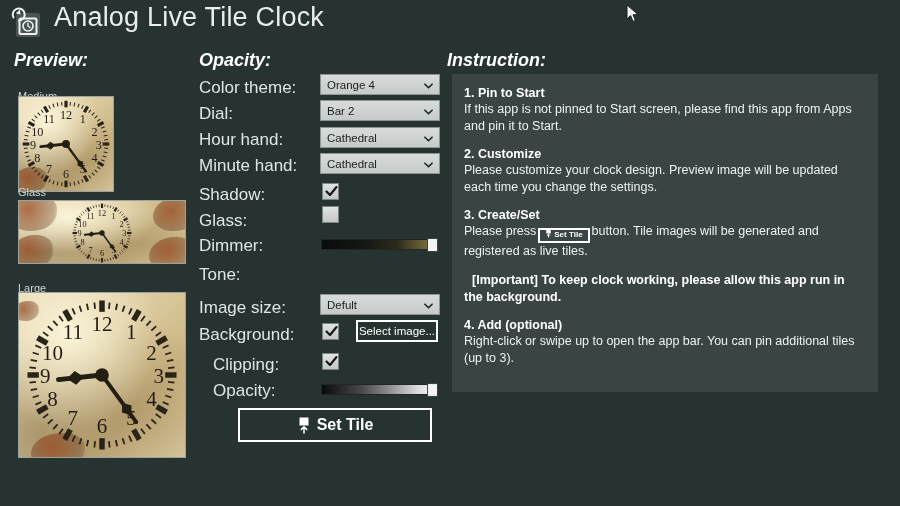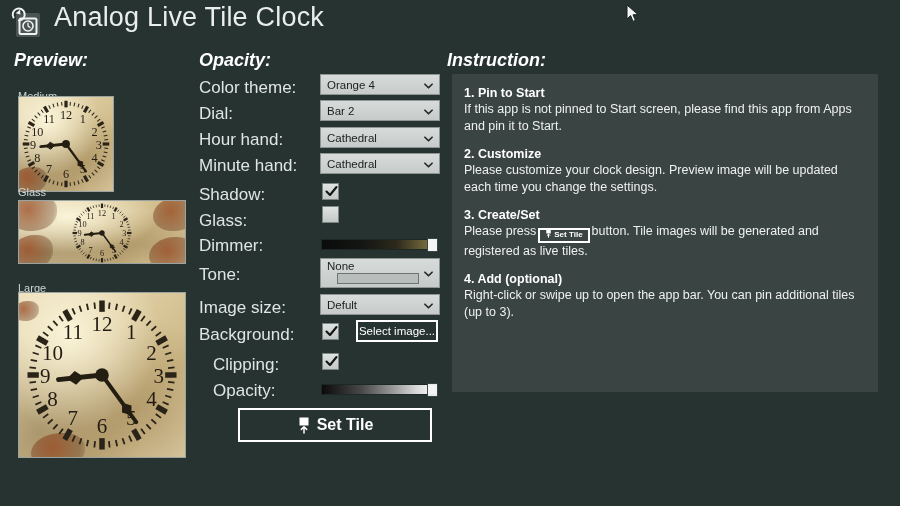--- a/index.html
+++ b/index.html
@@ -353,29 +353,20 @@
 
   <div class="set-label" style="left:199px; top:211px;">Glass:</div>
   <div class="check" id="check-glass" style="left:322px; top:206px;"></div>
 
   <div class="set-label" style="left:199px; top:236px;">Dimmer:</div>
   <div class="slider" id="dimmer-slider" style="left:321px; top:239px; width:117px;">
     <div class="thumb" style="right:-1px;"></div>
   </div>
 
   <div class="set-label" style="left:199px; top:265px;">Tone:</div>
-  <div class="combo tall" id="combo-tone" style="left:320px; top:258px;">
-    <span>None</span>
-    <span class="swatch"></span>
-    <span class="chev">
-      <svg viewBox="0 0 10 10">
-          <path d="M1 3 L5 7 L9 3" stroke="#202726" stroke-width="1.8" fill="none" stroke-linecap="round" stroke-linejoin="round"></path>
-        </svg>
-    </span>
-  </div>
 
   <div class="set-label" style="left:199px; top:298px;">Image size:</div>
   <div class="combo" id="combo-image-size" style="left:320px; top:294px;">
     <span>Defult</span>
     <span class="chev">
       <svg viewBox="0 0 10 10">
           <path d="M1 3 L5 7 L9 3" stroke="#202726" stroke-width="1.8" fill="none" stroke-linecap="round" stroke-linejoin="round"></path>
         </svg>
     </span>
   </div>
@@ -427,20 +418,21 @@
         <div class="ins-h">3. Create/Set</div>
         <div class="ins-p"><span>Please press</span><span class="mini-btn">
               <span><svg viewBox="0 0 14 17">
                   <rect x="2.5" y="0.5" width="9" height="8" fill="#ffffff"></rect>
                   <path d="M7 16 L7 10 M4.3 12.4 L7 9.7 L9.7 12.4" stroke="#ffffff" stroke-width="2" fill="none" stroke-linecap="round" stroke-linejoin="round"></path>
                 </svg></span>
               <span>Set Tile</span>
             </span><span>button. Tile images will be generated and registered as live tiles.</span></div>
       </div>
 
+      <div class="ins-important">[Important] To keep clock working, please allow this app run in the background.</div>
 
       <div class="ins-block">
         <div class="ins-h">4. Add (optional)</div>
         <div class="ins-p">Right-click or swipe up to open the app bar. You can pin additional tiles (up to 3).</div>
       </div>
 
     </div>
   </div>
 
   <div id="cursor">

